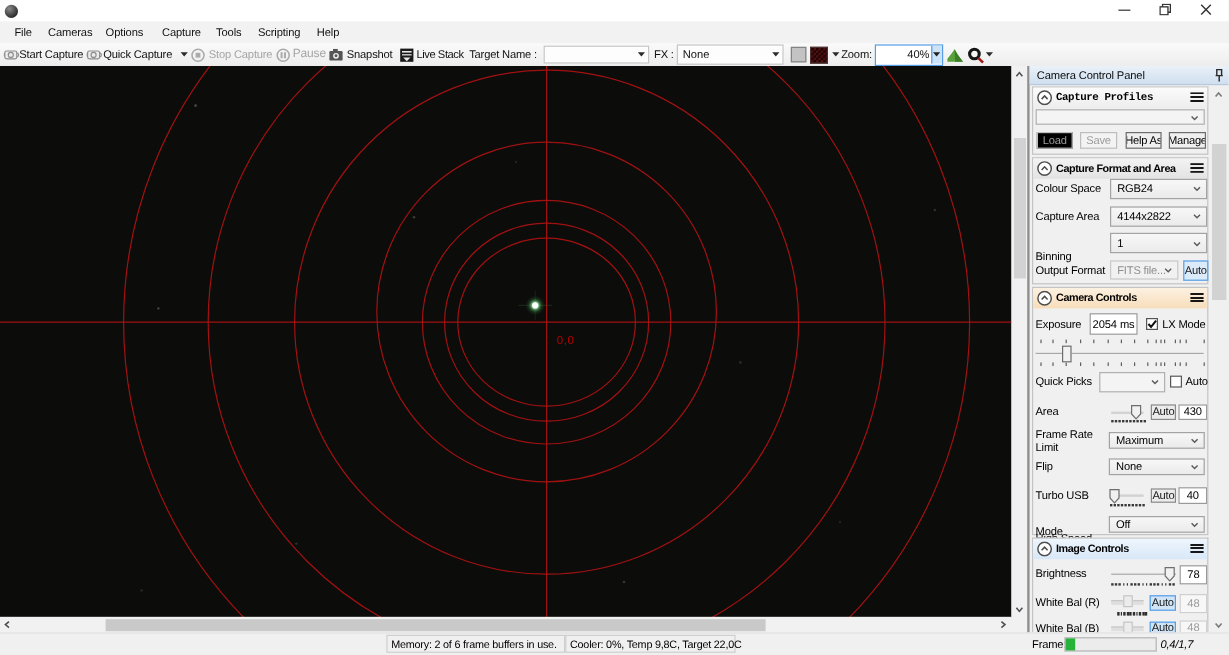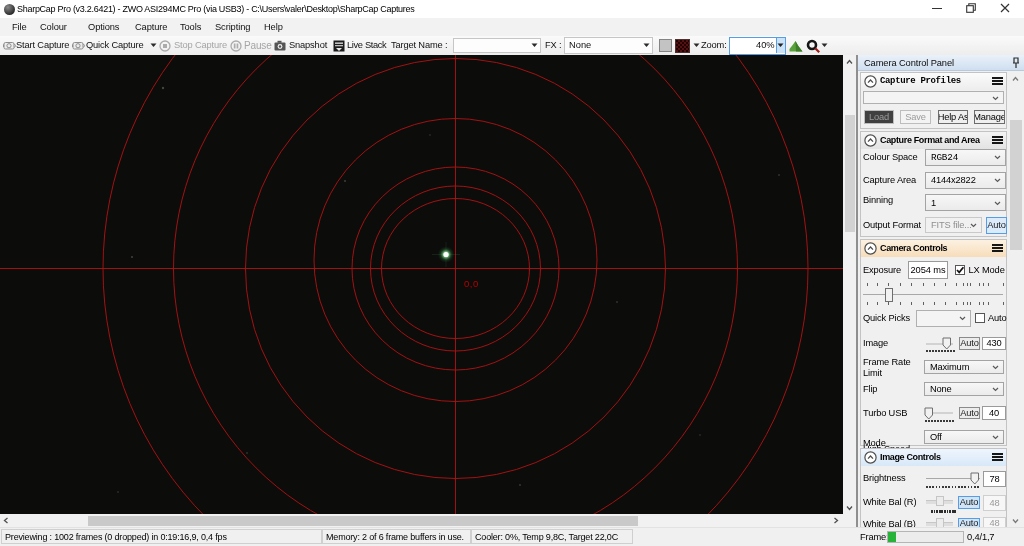--- a/index.html
+++ b/index.html
@@ -1,32 +1,31 @@
 <!DOCTYPE html>
 <html><head><meta charset="utf-8"><style>
 *{margin:0;padding:0;font-family:"Liberation Sans",sans-serif;}
 html,body{width:1024px;height:546px;overflow:hidden;background:#f0f0f0;}
 .abs{position:absolute;}
 #root{position:absolute;left:0;top:0;width:1024px;height:546px;background:#f0f0f0;overflow:hidden;}
 </style></head><body>
 <div id="root">
 <div class="abs" style="left:0;top:0;width:1024px;height:18px;background:#ffffff;"></div>
 <div class="abs" style="left:4px;top:4px;width:11px;height:11px;border-radius:50%;background:radial-gradient(circle at 35% 30%,#8a8a8a,#2e2e2e 70%);"></div>
-<div class="abs" style="left:17px;top:3.5px;font-size:9px;letter-spacing:-0.28px;color:#000;white-space:nowrap;">SharpCap Pro (v3.2.6421) - ZWO ASI294MC Pro (via USB3) - C:\Users\valer\Desktop\SharpCap Captures</div>
 <div class="abs" style="left:932px;top:8px;width:10px;height:1.4px;background:#333;"></div>
 <svg class="abs" style="left:966px;top:3px;" width="10" height="10">
       <rect x="0.7" y="2.7" width="6.6" height="6.6" fill="#fff" stroke="#333" stroke-width="1.1"></rect>
       <path d="M2.8,2.7 v-2 h6.5 v6.5 h-2" fill="none" stroke="#333" stroke-width="1.1"></path>
     </svg>
 <svg class="abs" style="left:1000px;top:3px;" width="10" height="10">
       <path d="M1,1 L9,9 M9,1 L1,9" stroke="#333" stroke-width="1.2"></path>
     </svg>
 <div class="abs" style="left:0;top:18px;width:1024px;height:18px;background:#f2f2f2;"></div>
 <div class="abs" style="left:12px;top:27px;transform:translateY(-50%);font-size:9.3px;color:#111;letter-spacing:-0.1px;">File</div>
-<div class="abs" style="left:40px;top:27px;transform:translateY(-50%);font-size:9.3px;color:#111;letter-spacing:-0.1px;">Colour</div>
+<div class="abs" style="left:40px;top:27px;transform:translateY(-50%);font-size:9.3px;color:#111;letter-spacing:-0.1px;">Cameras</div>
 <div class="abs" style="left:88px;top:27px;transform:translateY(-50%);font-size:9.3px;color:#111;letter-spacing:-0.1px;">Options</div>
 <div class="abs" style="left:135px;top:27px;transform:translateY(-50%);font-size:9.3px;color:#111;letter-spacing:-0.1px;">Capture</div>
 <div class="abs" style="left:180px;top:27px;transform:translateY(-50%);font-size:9.3px;color:#111;letter-spacing:-0.1px;">Tools</div>
 <div class="abs" style="left:215px;top:27px;transform:translateY(-50%);font-size:9.3px;color:#111;letter-spacing:-0.1px;">Scripting</div>
 <div class="abs" style="left:264px;top:27px;transform:translateY(-50%);font-size:9.3px;color:#111;letter-spacing:-0.1px;">Help</div>
 <div class="abs" style="left:0;top:36px;width:1024px;height:19px;background:linear-gradient(#fafafa,#ededed);"></div>
 <svg class="abs" style="left:3px;top:40.5px;" width="14" height="10">
       <rect x="1" y="1.5" width="10" height="6.5" rx="1.5" fill="#ececec" stroke="#8d8d8d" stroke-width="1"></rect>
       <circle cx="6" cy="4.75" r="2.1" fill="none" stroke="#8d8d8d" stroke-width="1"></circle>
       <path d="M11.5,3 q2,1.75 0,3.5" fill="none" stroke="#8d8d8d" stroke-width="1"></path>
@@ -169,47 +168,47 @@
       <polyline points="4,7.6 6.5,5 9,7.6" fill="none" stroke="#4d4d4d" stroke-width="1.3"></polyline>
     </svg>
 <div class="abs" style="left:880px;top:81px;transform:translateY(-50%);font-size:9px;font-weight:bold;color:#000;letter-spacing:-0.35px;font-family:Liberation Mono, monospace;">Capture Profiles</div>
 <div class="abs" style="left:992px;top:77px;width:11px;height:8px;background:repeating-linear-gradient(#161616 0 1.6px,transparent 1.6px 3.2px);"></div>
 <div class="abs" style="left:863px;top:91px;width:141px;height:13px;background:#f4f4f4;border:1px solid #b0b0b0;box-sizing:border-box;">
       <span class="abs" style="left:5px;top:50%;transform:translateY(-50%);font-size:9.3px;color:#000;letter-spacing:-0.15px;white-space:nowrap;"></span>
       <svg class="abs" style="right:4px;top:50%;margin-top:-2px;" width="7" height="5">
         <polyline points="1,1 3.5,3.5 6,1" fill="none" stroke="#5a5a5a" stroke-width="1.2"></polyline>
       </svg>
     </div>
-<div class="abs" style="left:864px;top:110px;width:30px;height:14px;background:#404040;border:1px solid #bdbdbd;box-sizing:border-box;display:flex;align-items:center;justify-content:center;font-size:9.3px;color:#9b9b9b;letter-spacing:-0.2px;overflow:hidden;white-space:nowrap;">Load</div>
+<div class="abs" style="left:864px;top:110px;width:30px;height:14px;background:#000000;border:1px solid #bdbdbd;box-sizing:border-box;display:flex;align-items:center;justify-content:center;font-size:9.3px;color:#9b9b9b;letter-spacing:-0.2px;overflow:hidden;white-space:nowrap;">Load</div>
 <div class="abs" style="left:900px;top:110px;width:31px;height:14px;background:#f3f3f3;border:1px solid #bdbdbd;box-sizing:border-box;display:flex;align-items:center;justify-content:center;font-size:9.3px;color:#9b9b9b;letter-spacing:-0.2px;overflow:hidden;white-space:nowrap;">Save</div>
 <div class="abs" style="left:938px;top:110px;width:30px;height:14px;background:#efefef;border:1px solid #6c6c6c;box-sizing:border-box;display:flex;align-items:center;justify-content:center;font-size:9.3px;color:#000;letter-spacing:-0.2px;overflow:hidden;white-space:nowrap;">Help As</div>
 <div class="abs" style="left:974px;top:110px;width:31px;height:14px;background:#efefef;border:1px solid #6c6c6c;box-sizing:border-box;display:flex;align-items:center;justify-content:center;font-size:9.3px;color:#000;letter-spacing:-0.2px;overflow:hidden;white-space:nowrap;">Manage</div>
 <div class="abs" style="left:860px;top:131px;width:147px;height:106px;background:#f0f0f0;border:1px solid #c3c3c3;box-sizing:border-box;"></div>
 <div class="abs" style="left:861px;top:132px;width:145px;height:17px;background:linear-gradient(#f3f3f3,#e3e3e3);"></div>
 <svg class="abs" style="left:864px;top:134px;" width="13" height="13">
       <circle cx="6.5" cy="6.5" r="5.6" fill="#fff" stroke="#4d4d4d" stroke-width="1.2"></circle>
       <polyline points="4,7.6 6.5,5 9,7.6" fill="none" stroke="#4d4d4d" stroke-width="1.3"></polyline>
     </svg>
 <div class="abs" style="left:880px;top:140px;transform:translateY(-50%);font-size:9px;font-weight:bold;color:#000;letter-spacing:-0.35px;">Capture Format and Area</div>
 <div class="abs" style="left:992px;top:136px;width:11px;height:8px;background:repeating-linear-gradient(#161616 0 1.6px,transparent 1.6px 3.2px);"></div>
 <div class="abs" style="left:863px;top:157px;transform:translateY(-50%);font-size:9.3px;color:#000;letter-spacing:-0.15px;white-space:nowrap;">Colour Space</div>
 <div class="abs" style="left:925px;top:148.5px;width:81px;height:17px;background:linear-gradient(#f7f7f7,#ebebeb);border:1px solid #a3a3a3;box-sizing:border-box;">
-      <span class="abs" style="left:5px;top:50%;transform:translateY(-50%);font-size:9.3px;color:#000;letter-spacing:-0.15px;white-space:nowrap;font-family:Liberation Mono, monospace;">RGB24</span>
+      <span class="abs" style="left:5px;top:50%;transform:translateY(-50%);font-size:9.3px;color:#000;letter-spacing:-0.15px;white-space:nowrap;">RGB24</span>
       <svg class="abs" style="right:4px;top:50%;margin-top:-2px;" width="7" height="5">
         <polyline points="1,1 3.5,3.5 6,1" fill="none" stroke="#5a5a5a" stroke-width="1.2"></polyline>
       </svg>
     </div>
 <div class="abs" style="left:863px;top:180px;transform:translateY(-50%);font-size:9.3px;color:#000;letter-spacing:-0.15px;white-space:nowrap;">Capture Area</div>
 <div class="abs" style="left:925px;top:171.5px;width:81px;height:17px;background:linear-gradient(#f7f7f7,#ebebeb);border:1px solid #a3a3a3;box-sizing:border-box;">
       <span class="abs" style="left:5px;top:50%;transform:translateY(-50%);font-size:9.3px;color:#000;letter-spacing:-0.15px;white-space:nowrap;">4144x2822</span>
       <svg class="abs" style="right:4px;top:50%;margin-top:-2px;" width="7" height="5">
         <polyline points="1,1 3.5,3.5 6,1" fill="none" stroke="#5a5a5a" stroke-width="1.2"></polyline>
       </svg>
     </div>
-<div class="abs" style="left:863px;top:200px;transform:translateY(-50%);font-size:9.3px;color:#000;letter-spacing:-0.15px;white-space:nowrap;">Binning</div>
+<div class="abs" style="left:863px;top:214px;transform:translateY(-50%);font-size:9.3px;color:#000;letter-spacing:-0.15px;white-space:nowrap;">Binning</div>
 <div class="abs" style="left:925px;top:194px;width:81px;height:17px;background:linear-gradient(#f7f7f7,#ebebeb);border:1px solid #a3a3a3;box-sizing:border-box;">
       <span class="abs" style="left:5px;top:50%;transform:translateY(-50%);font-size:9.3px;color:#000;letter-spacing:-0.15px;white-space:nowrap;">1</span>
       <svg class="abs" style="right:4px;top:50%;margin-top:-2px;" width="7" height="5">
         <polyline points="1,1 3.5,3.5 6,1" fill="none" stroke="#5a5a5a" stroke-width="1.2"></polyline>
       </svg>
     </div>
 <div class="abs" style="left:863px;top:225px;transform:translateY(-50%);font-size:9.3px;color:#000;letter-spacing:-0.15px;white-space:nowrap;">Output Format</div>
 <div class="abs" style="left:925px;top:217px;width:57px;height:16px;background:#f1f1f1;border:1px solid #c9c9c9;box-sizing:border-box;">
       <span class="abs" style="left:5px;top:50%;transform:translateY(-50%);font-size:9.3px;color:#8e8e8e;letter-spacing:-0.15px;white-space:nowrap;">FITS file...</span>
       <svg class="abs" style="right:4px;top:50%;margin-top:-2px;" width="7" height="5">
@@ -269,21 +268,21 @@
 <div class="abs" style="left:885px;top:288px;width:8px;height:14px;background:#f1f1f1;border:1px solid #6e6e6e;box-sizing:border-box;"></div>
 <div class="abs" style="left:863px;top:318px;transform:translateY(-50%);font-size:9.3px;color:#000;letter-spacing:-0.15px;white-space:nowrap;">Quick Picks</div>
 <div class="abs" style="left:916px;top:309.5px;width:55px;height:17.5px;background:#f4f4f4;border:1px solid #b0b0b0;box-sizing:border-box;">
       <span class="abs" style="left:5px;top:50%;transform:translateY(-50%);font-size:9.3px;color:#000;letter-spacing:-0.15px;white-space:nowrap;"></span>
       <svg class="abs" style="right:4px;top:50%;margin-top:-2px;" width="7" height="5">
         <polyline points="1,1 3.5,3.5 6,1" fill="none" stroke="#5a5a5a" stroke-width="1.2"></polyline>
       </svg>
     </div>
 <div class="abs" style="left:975px;top:313px;width:10px;height:10px;background:#fff;border:1px solid #565656;box-sizing:border-box;"></div>
 <div class="abs" style="left:988px;top:318px;transform:translateY(-50%);font-size:9.3px;color:#000;letter-spacing:-0.15px;white-space:nowrap;">Auto</div>
-<div class="abs" style="left:863px;top:343px;transform:translateY(-50%);font-size:9.3px;color:#000;letter-spacing:-0.15px;white-space:nowrap;">Image</div>
+<div class="abs" style="left:863px;top:343px;transform:translateY(-50%);font-size:9.3px;color:#000;letter-spacing:-0.15px;white-space:nowrap;">Area</div>
 <div class="abs" style="left:926px;top:342.5px;width:27px;height:2px;background:#d2d2d2;"></div>
 <svg class="abs" style="left:942px;top:337px;" width="10" height="13">
       <path d="M1,1 h7.5 v7 l-3.75,4 l-3.75,-4 z" fill="#f1f1f1" stroke="#6e6e6e" stroke-width="1"></path>
     </svg>
 <div class="abs" style="left:926px;top:350px;width:1.5px;height:2px;background:#3a3a3a;"></div>
 <div class="abs" style="left:929px;top:350px;width:1.5px;height:2px;background:#3a3a3a;"></div>
 <div class="abs" style="left:932px;top:350px;width:1.5px;height:2px;background:#3a3a3a;"></div>
 <div class="abs" style="left:935px;top:350px;width:1.5px;height:2px;background:#3a3a3a;"></div>
 <div class="abs" style="left:938px;top:350px;width:1.5px;height:2px;background:#3a3a3a;"></div>
 <div class="abs" style="left:941px;top:350px;width:1.5px;height:2px;background:#3a3a3a;"></div>
@@ -386,25 +385,22 @@
 <div class="abs" style="left:983px;top:517px;width:23px;height:11px;background:#f7f7f7;border:1px solid #cfcfcf;box-sizing:border-box;display:flex;align-items:center;justify-content:center;font-size:9.3px;color:#9a9a9a;letter-spacing:-0.1px;">48</div>
 <div class="abs" style="left:1008px;top:72px;width:16px;height:456px;background:#f0f0f0;"></div>
 <svg class="abs" style="left:1012px;top:76px;" width="7" height="7">
       <polyline points="1,4.5 3.5,1.5 6,4.5" fill="none" stroke="#7a7a7a" stroke-width="1.3"></polyline>
     </svg>
 <svg class="abs" style="left:1012px;top:518px;" width="7" height="7">
       <polyline points="1,1.5 3.5,4.5 6,1.5" fill="none" stroke="#7a7a7a" stroke-width="1.3"></polyline>
     </svg>
 <div class="abs" style="left:1010px;top:120px;width:12px;height:130px;background:#d2d2d2;"></div>
 <div class="abs" style="left:0;top:527px;width:1024px;height:19px;background:#f0f0f0;border-top:1px solid #e2e2e2;box-sizing:border-box;"></div>
-<div class="abs" style="left:1px;top:529px;width:321px;height:15px;border:1px solid #cfcfcf;box-sizing:border-box;">
-      <span class="abs" style="left:3px;top:50%;transform:translateY(-50%);font-size:9px;letter-spacing:-0.18px;color:#000;white-space:nowrap;">Previewing : 1002 frames (0 dropped) in 0:19:16,9, 0,4 fps</span>
-    </div>
 <div class="abs" style="left:322px;top:529px;width:149px;height:15px;border:1px solid #cfcfcf;box-sizing:border-box;">
       <span class="abs" style="left:3px;top:50%;transform:translateY(-50%);font-size:9px;letter-spacing:-0.18px;color:#000;white-space:nowrap;">Memory: 2 of 6 frame buffers in use.</span>
     </div>
-<div class="abs" style="left:471px;top:529px;width:162px;height:15px;border:1px solid #cfcfcf;box-sizing:border-box;">
+<div class="abs" style="left:471px;top:529px;width:142px;height:15px;border:1px solid #cfcfcf;box-sizing:border-box;">
       <span class="abs" style="left:3px;top:50%;transform:translateY(-50%);font-size:9px;letter-spacing:-0.18px;color:#000;white-space:nowrap;">Cooler: 0%, Temp 9,8C, Target 22,0C</span>
     </div>
 <div class="abs" style="left:860px;top:537px;transform:translateY(-50%);font-size:9.3px;color:#000;letter-spacing:-0.15px;">Frame:</div>
 <div class="abs" style="left:887px;top:531px;width:77px;height:12px;background:#ececec;border:1px solid #b5b5b5;box-sizing:border-box;"></div>
 <div class="abs" style="left:888px;top:532px;width:8px;height:10px;background:#27b23a;"></div>
-<div class="abs" style="left:967px;top:537px;transform:translateY(-50%);font-size:9.3px;color:#000;letter-spacing:-0.15px;">0,4/1,7</div>
+<div class="abs" style="left:967px;top:537px;transform:translateY(-50%);font-size:9.3px;color:#000;letter-spacing:-0.15px;font-style:italic;">0,4/1,7</div>
 </div>
 </body></html>

